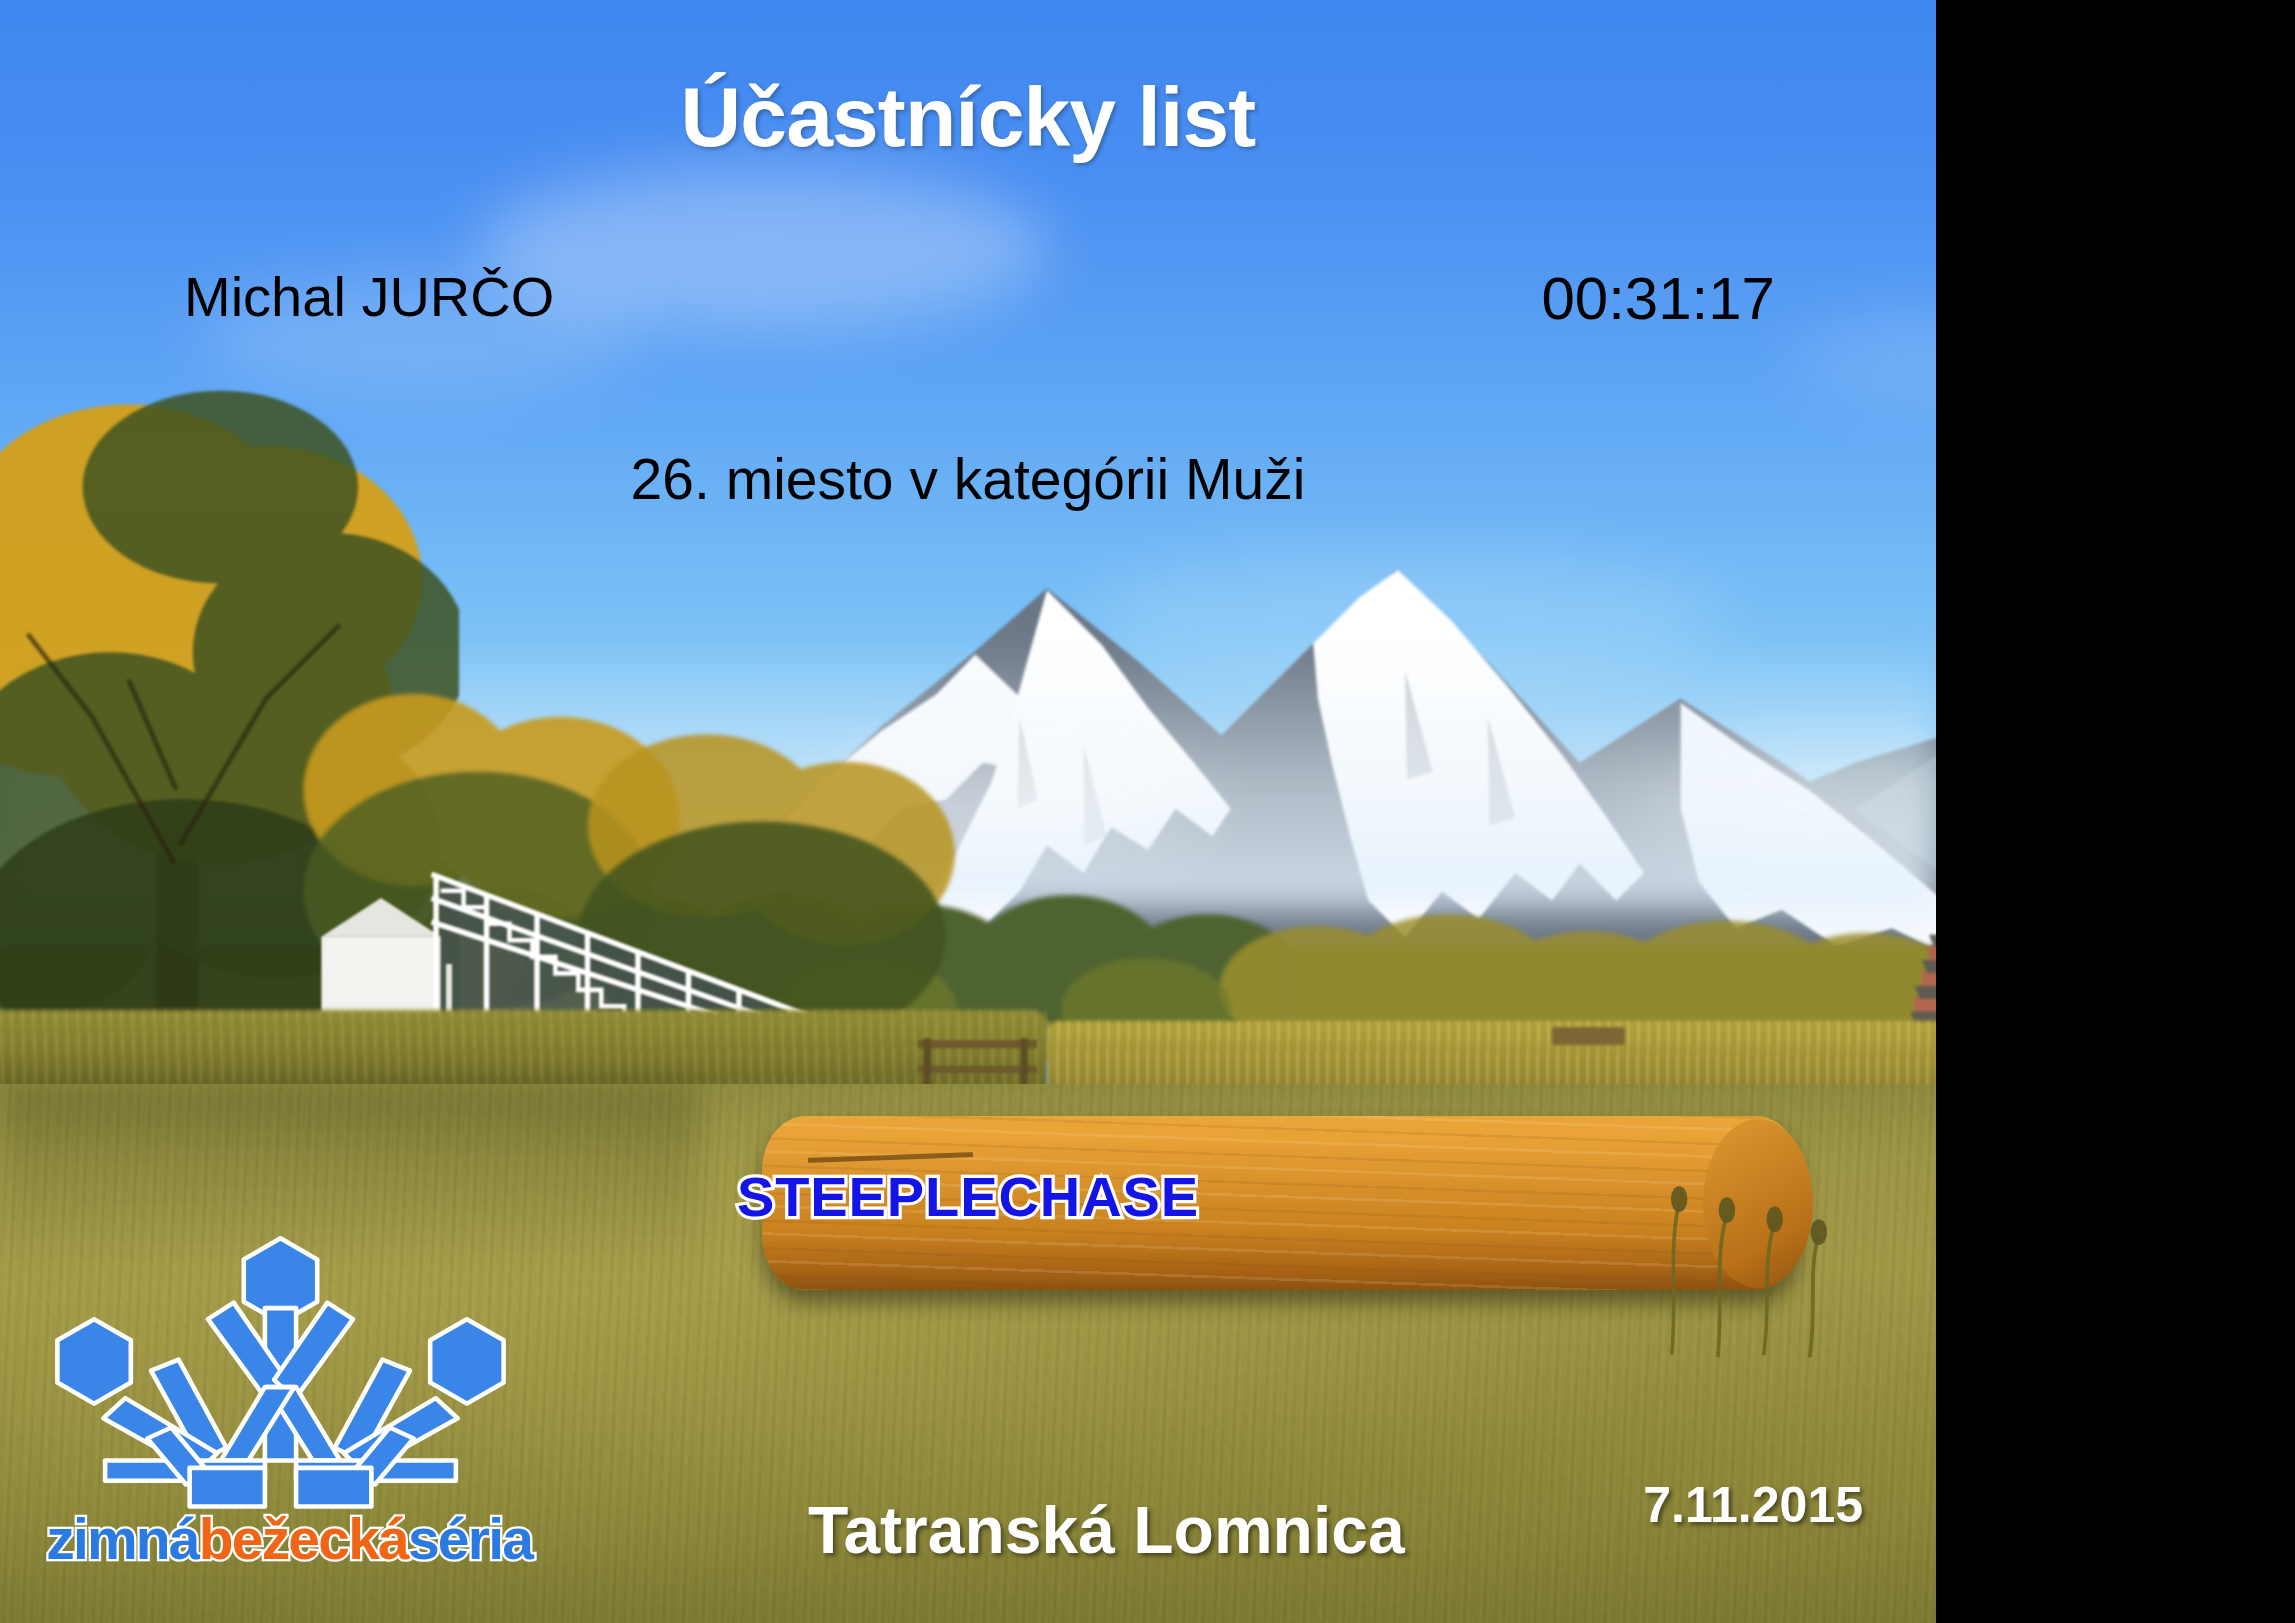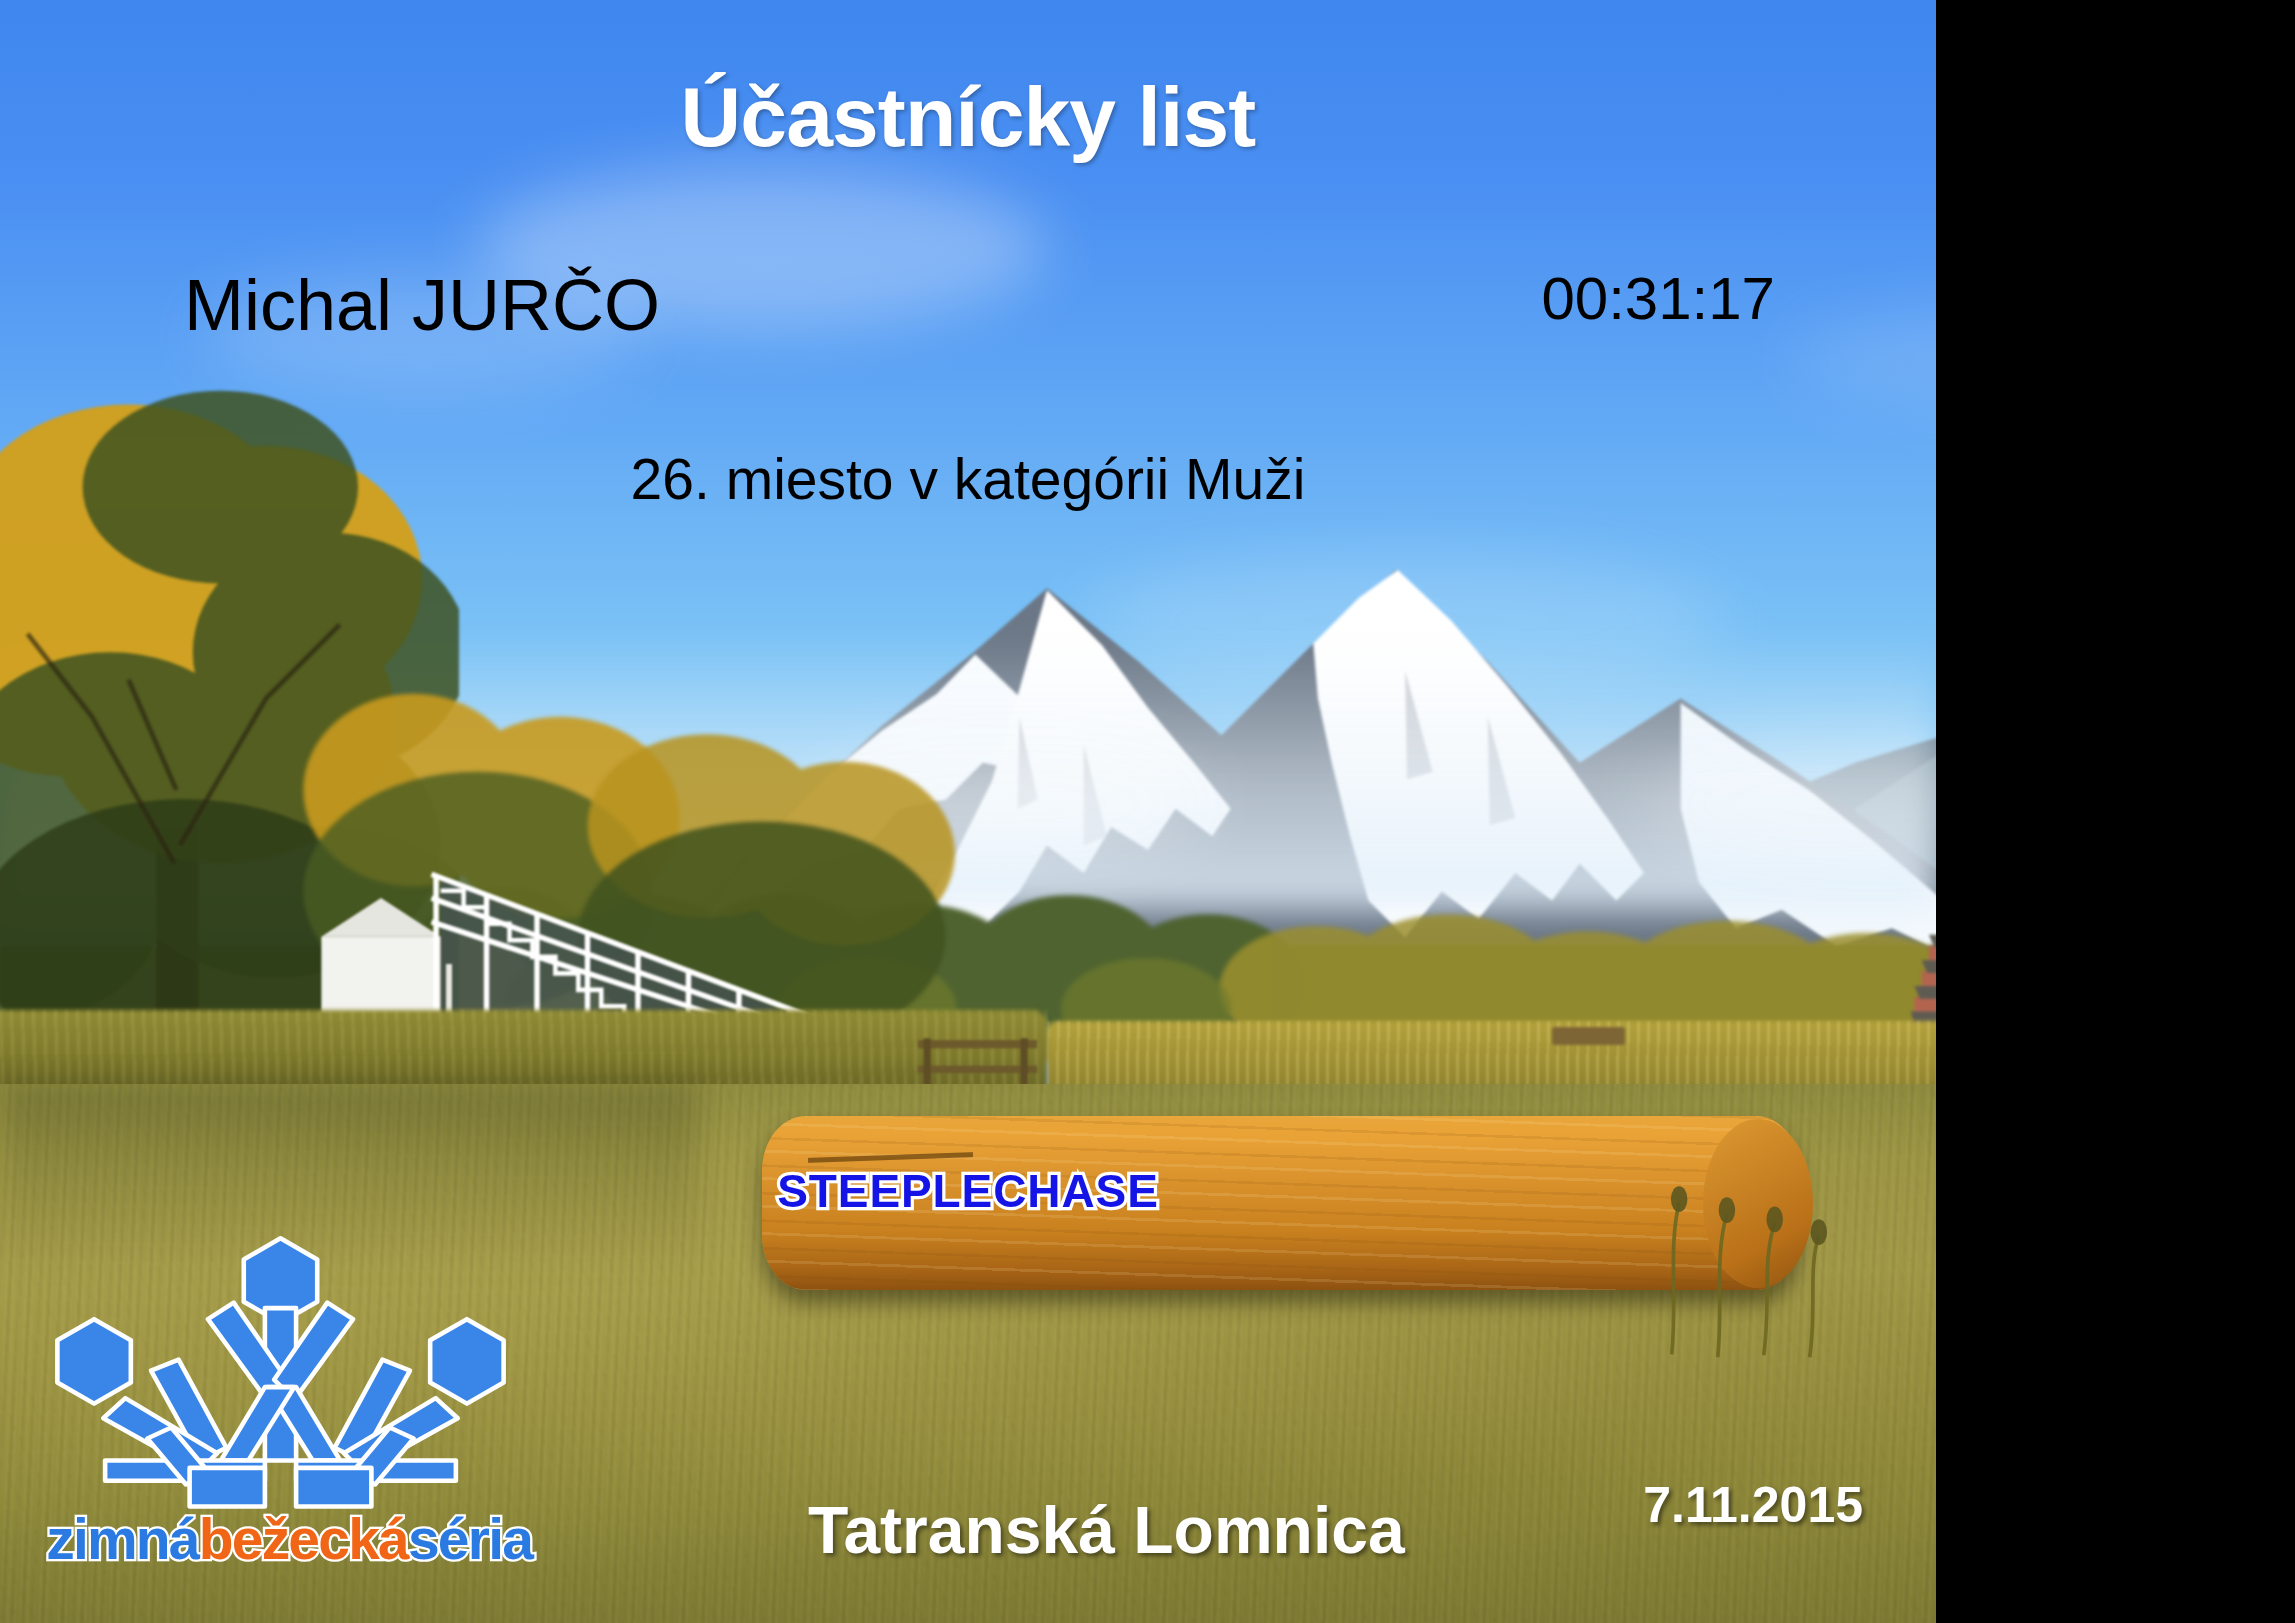--- a/index.html
+++ b/index.html
@@ -36,25 +36,25 @@
     box-shadow:0 13px 20px rgba(20,18,6,.45);filter:blur(0.4px);}
   .logtex{position:absolute;left:762px;top:1116px;width:1038px;height:174px;border-radius:44px/55px;overflow:hidden;opacity:.45;
     background:repeating-linear-gradient(2deg, rgba(255,235,180,.30) 0 2.8px, rgba(0,0,0,0) 2.8px 13px, rgba(120,70,12,.28) 13px 15.6px, rgba(0,0,0,0) 15.6px 27.5px);}
   .logcap{position:absolute;right:-5.5px;top:1119px;width:110px;height:169px;border-radius:50%;
     background:linear-gradient(150deg,#dd9a32,#b97018 70%,#8f5410);}
   
   .title{position:absolute;left:0;top:69px;width:100%;text-align:center;
     font-size:84px;font-weight:bold;color:#ffffff;letter-spacing:-0.9px;
     text-shadow:1.8px 1.8px 4.6px rgba(0,0,0,.30);}
   .nameline{position:absolute;left:0;top:264px;width:100%;height:110px;}
-  .runner-name{position:absolute;left:184px;top:0;font-size:72px;color:#000;}
+  .runner-name{position:absolute;left:184px;top:0;font-size:56px;color:#000;}
   .runner-time{position:absolute;right:161px;top:0;font-size:60px;color:#000;}
   .placeline{position:absolute;left:0;top:418px;width:100%;text-align:center;font-size:57px;color:#000;margin-top:28px;}
   .steeplechase{position:absolute;left:0;top:1164px;width:100%;text-align:center;
-    font-size:46px;font-weight:bold;color:#1414e6;letter-spacing:0.9px;
+    font-size:56px;font-weight:bold;color:#1414e6;letter-spacing:0.9px;
     -webkit-text-stroke:6.4px #ffffff;paint-order:stroke fill;}
   .venue{position:absolute;left:808px;top:1492px;font-size:66px;font-weight:bold;color:#ffffff;
     text-shadow:2.8px 2.8px 4.6px rgba(0,0,0,.45);}
   .eventdate{position:absolute;right:73px;top:1476px;font-size:50px;font-weight:bold;color:#ffffff;
     text-shadow:2.8px 2.8px 4.6px rgba(0,0,0,.45);}
   
   .logo{position:absolute;left:37px;top:1231px;width:487px;height:367px;}
   .logo svg{position:absolute;left:0;top:0;}
   .logotext{position:absolute;left:9.2px;top:275px;width:478px;
     font-size:57px;font-weight:bold;letter-spacing:-1.8px;white-space:nowrap;

